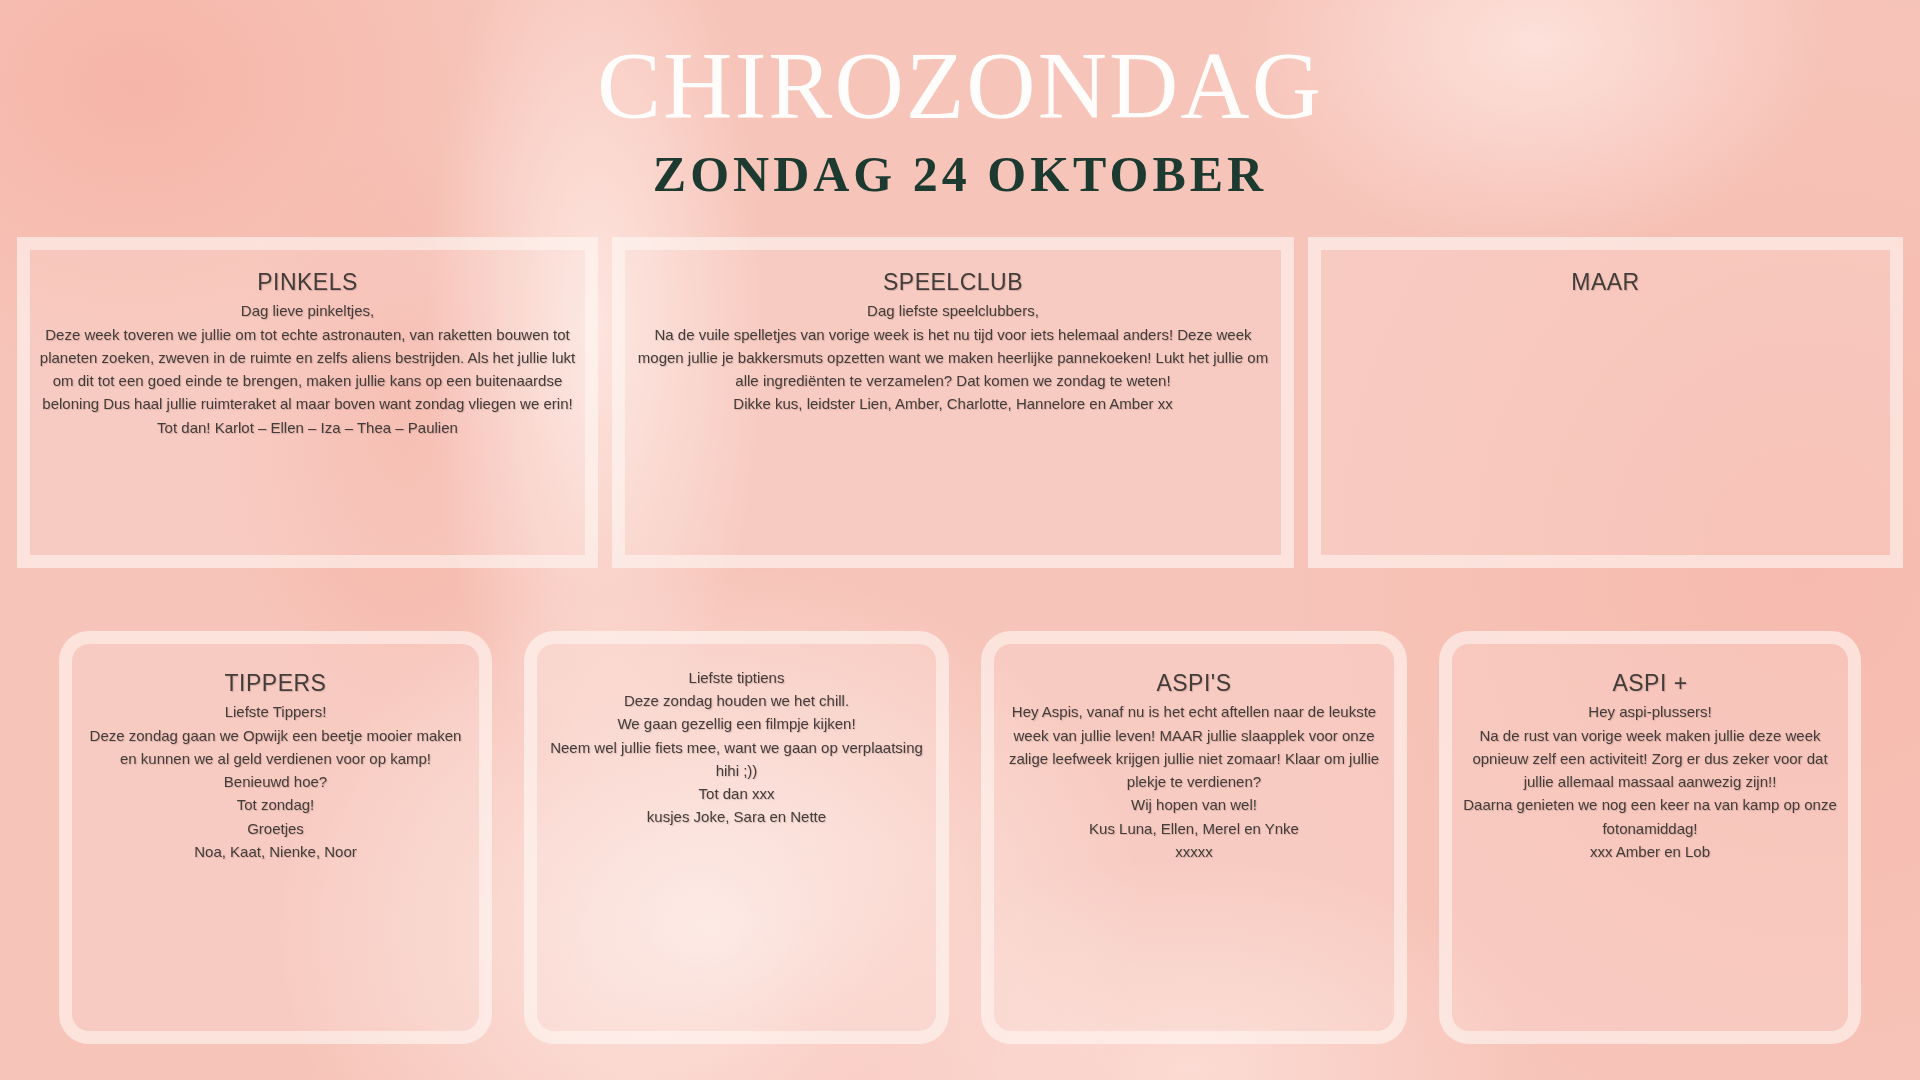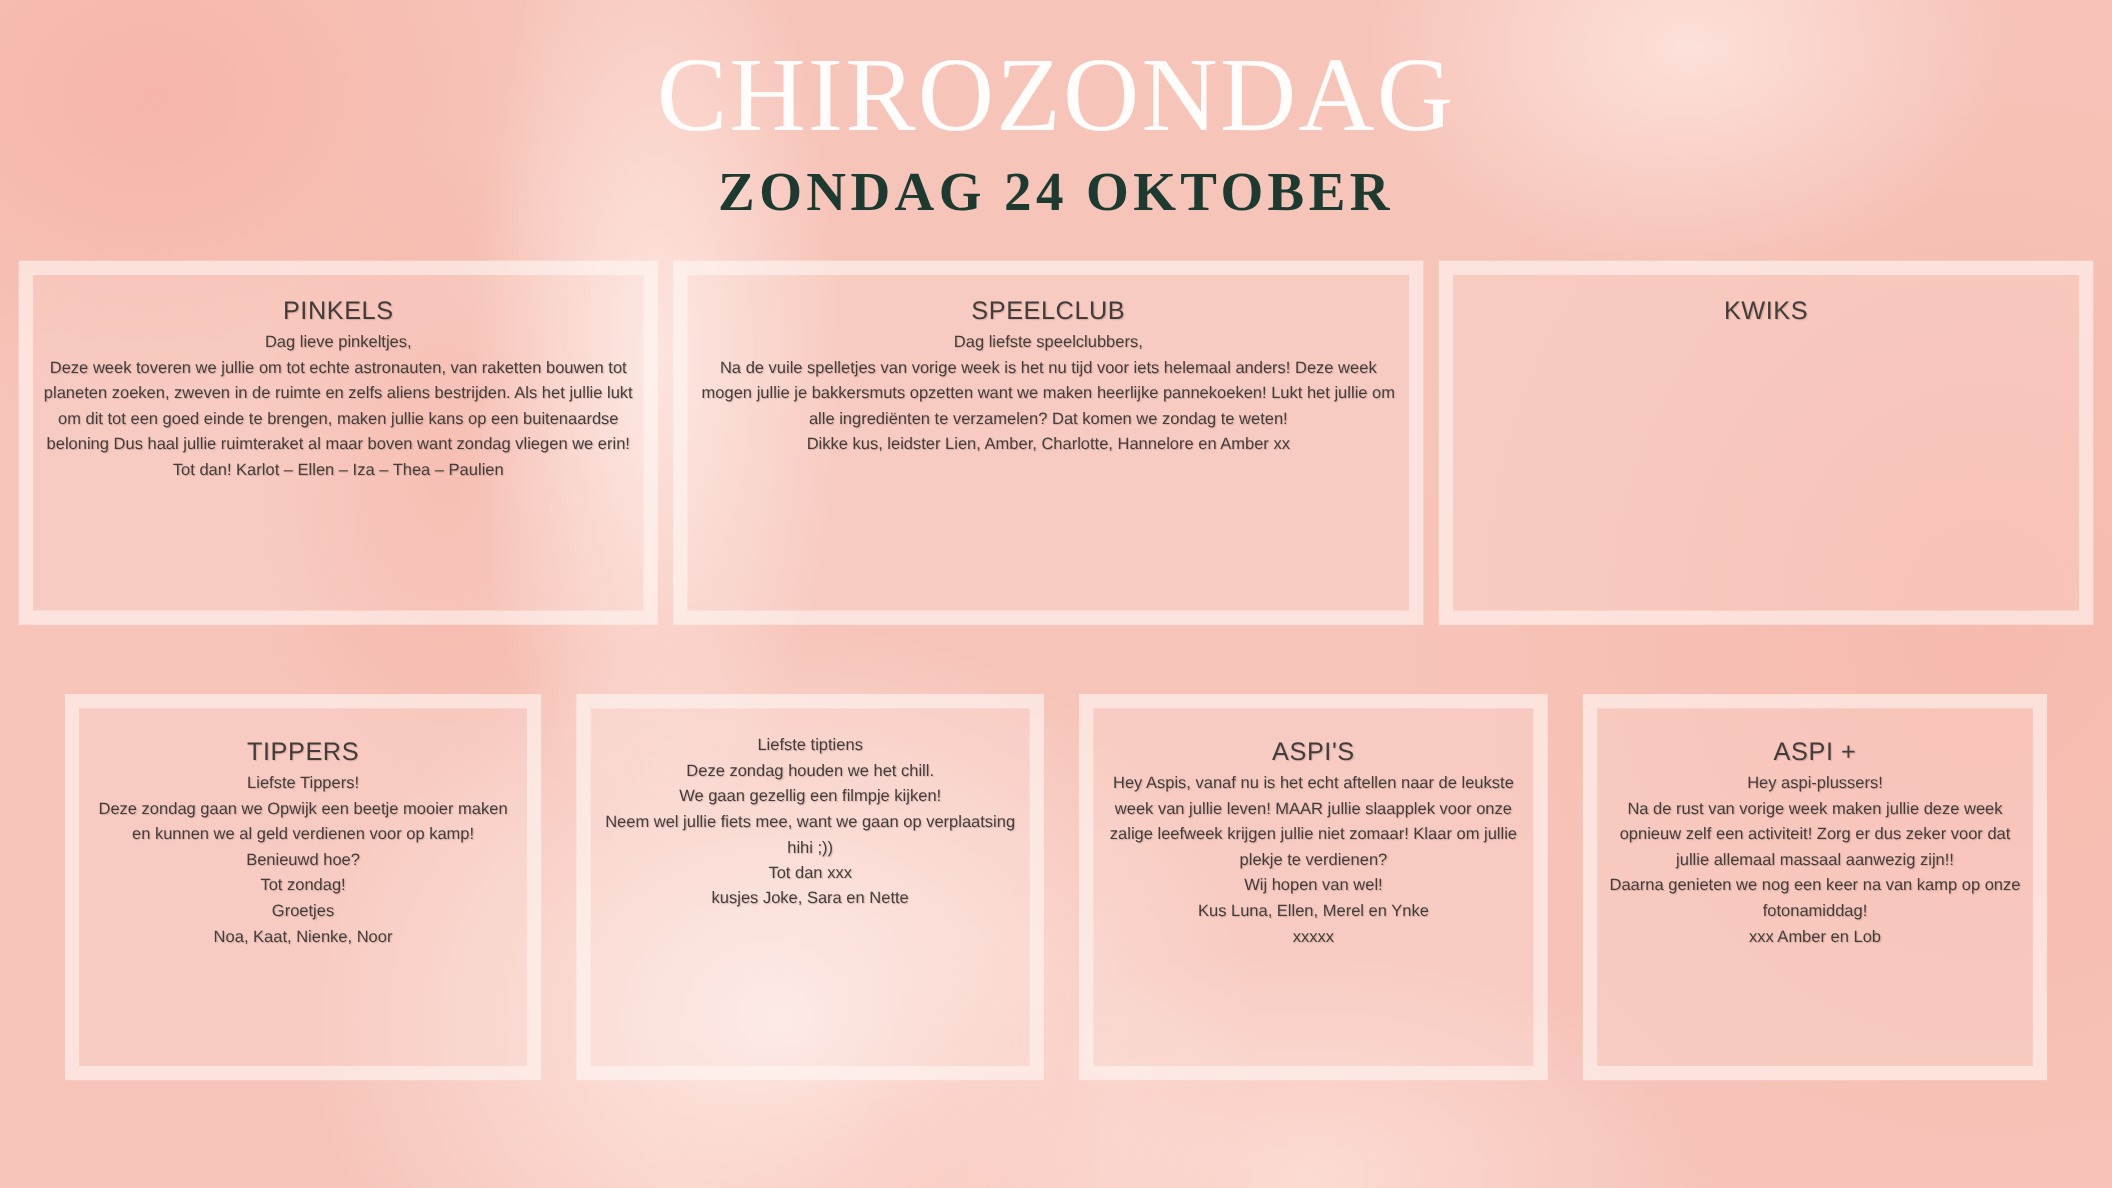--- a/index.html
+++ b/index.html
@@ -48,21 +48,21 @@
   .row-bottom { margin-top: 63px; padding: 0 59px; }
   .card {
     box-sizing: border-box;
     border: 13px solid rgba(255, 247, 244, 0.55);
     background: rgba(255, 255, 255, 0.13);
     text-align: center;
     color: #423c3a;
     text-shadow: 1px 1px 1px rgba(140, 100, 92, 0.30);
   }
   .row-top .card    { height: 331px; padding: 15px 8px; }
-  .row-bottom .card { height: 351px; padding: 22px 8px; }
+  .row-bottom .card { height: 413px; padding: 22px 8px; border-radius: 30px; }
   .c1 { width: 581px; } .c2 { width: 682px; } .c3 { width: 595px; }
   .c4 { width: 433px; } .c5 { width: 425px; } .c6 { width: 426px; } .c7 { width: 422px; }
   .card-title {
     font-size: 23px;
     letter-spacing: 0.5px;
     line-height: 1.5;
   }
   .card-body {
     font-size: 15px;
     line-height: 1.55;
@@ -86,21 +86,21 @@
 Deze week toveren we jullie om tot echte astronauten, van raketten bouwen tot planeten zoeken, zweven in de ruimte en zelfs aliens bestrijden. Als het jullie lukt om dit tot een goed einde te brengen, maken jullie kans op een buitenaardse beloning Dus haal jullie ruimteraket al maar boven want zondag vliegen we erin!
 Tot dan! Karlot – Ellen – Iza – Thea – Paulien</div>
     </div>
     <div class="card c2">
       <div class="card-title">SPEELCLUB</div>
       <div class="card-body">Dag liefste speelclubbers,
 Na de vuile spelletjes van vorige week is het nu tijd voor iets helemaal anders! Deze week mogen jullie je bakkersmuts opzetten want we maken heerlijke pannekoeken! Lukt het jullie om alle ingrediënten te verzamelen? Dat komen we zondag te weten!
 Dikke kus, leidster Lien, Amber, Charlotte, Hannelore en Amber xx</div>
     </div>
     <div class="card c3">
-      <div class="card-title">KWIKS</div>
+      <div class="card-title">MAAR</div>
     </div>
   </div>
 
   <div class="row row-bottom">
     <div class="card c4">
       <div class="card-title">TIPPERS</div>
       <div class="card-body">Liefste Tippers!
 Deze zondag gaan we Opwijk een beetje mooier maken en kunnen we al geld verdienen voor op kamp!
 Benieuwd hoe?
 Tot zondag!

